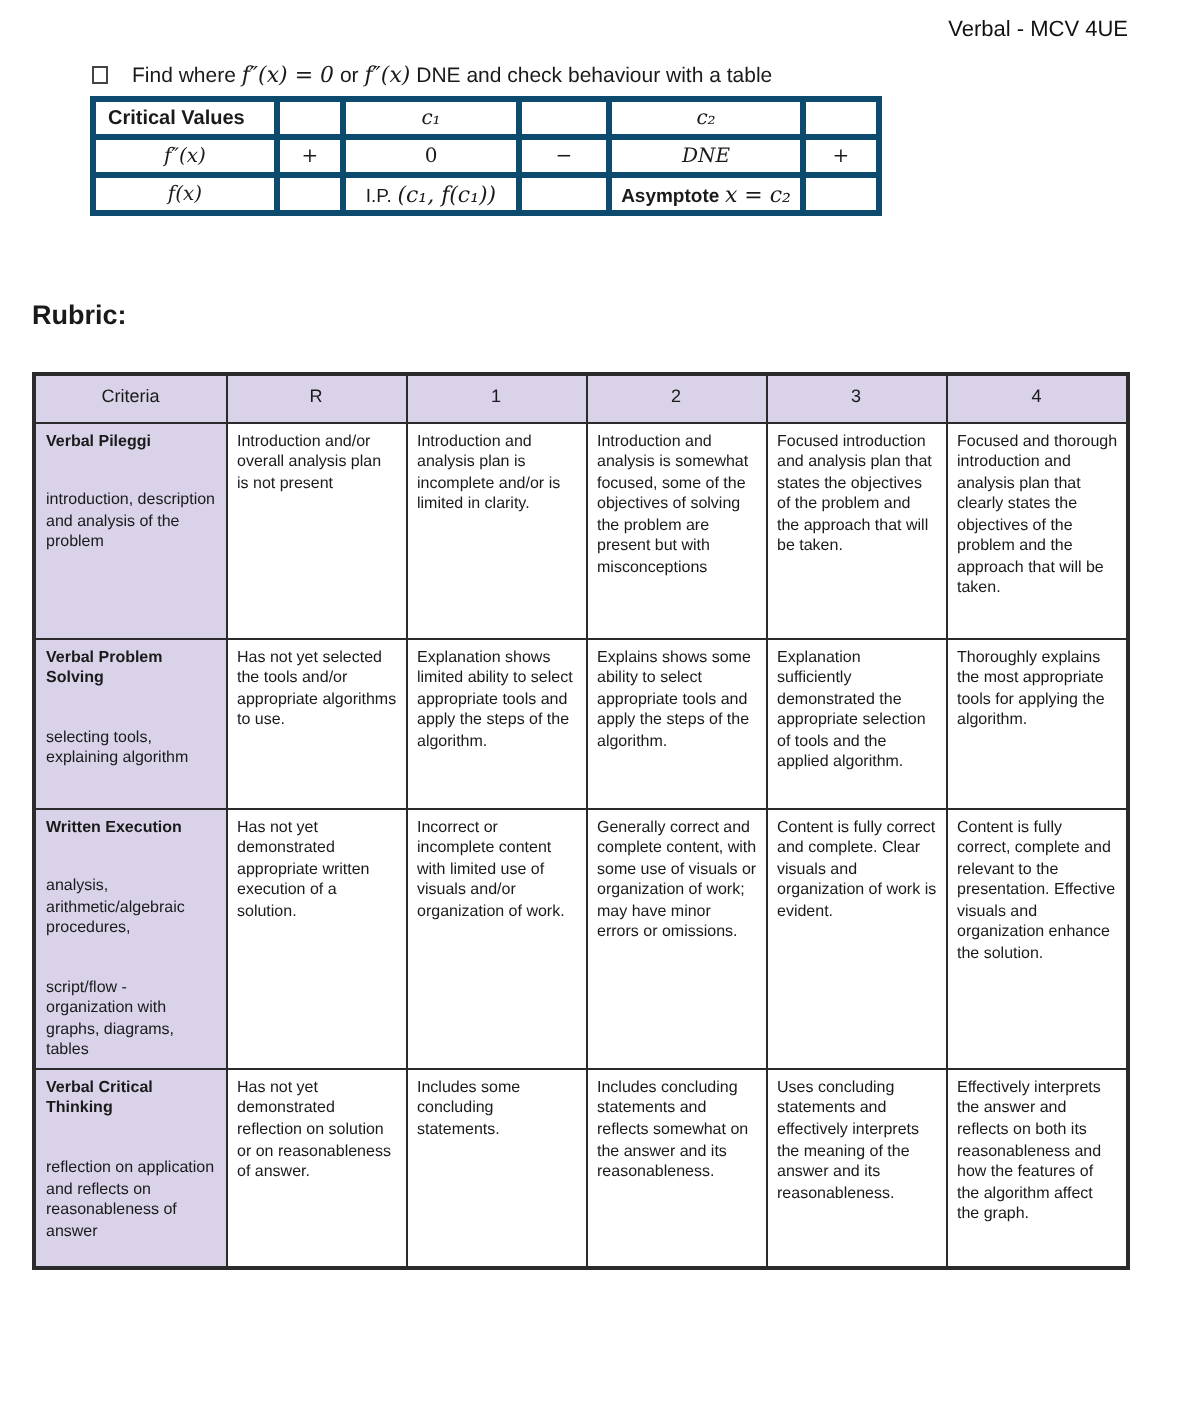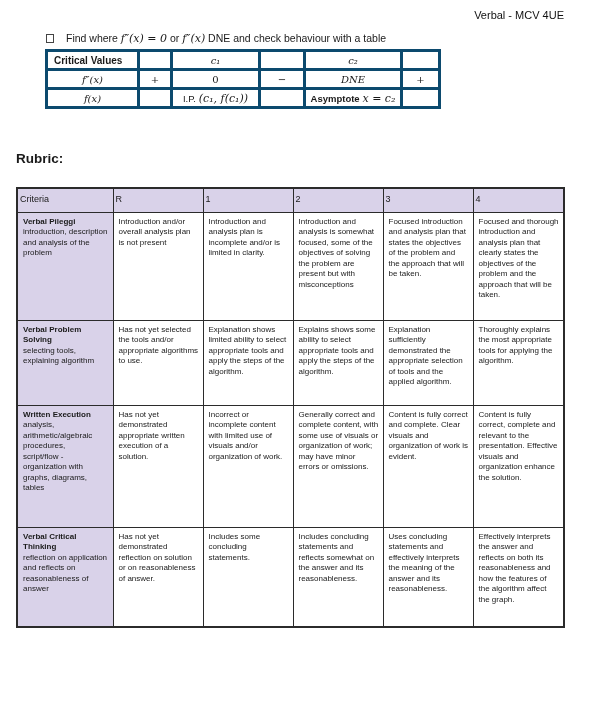--- a/index.html
+++ b/index.html
@@ -91,30 +91,30 @@
     font-size: 8px;
     line-height: 1.32;
     vertical-align: top;
     text-align: left;
     padding: 4px 4px 3px 5px;
   }
   .rubric-table th {
     background: #d9d2e9;
     font-weight: normal;
     font-size: 9px;
-    text-align: left;
+    text-align: center;
     vertical-align: middle;
     height: 24px;
     padding: 2px;
   }
   .rubric-table .criteria-cell {
     background: #d9d2e9;
   }
   .crit-title { font-weight: bold; }
-  .crit-desc { margin-top: 0; }
+  .crit-desc { margin-top: 19px; }
   .crit-desc:empty { display: none; }
   .r1 td { height: 108px; }
   .r2 td { height: 85px; }
   .r3 td { height: 122px; }
   .r4 td { height: 100px; }
 </style>
 </head>
 <body>
 
 <div class="header-right">Verbal - MCV 4UE</div>

